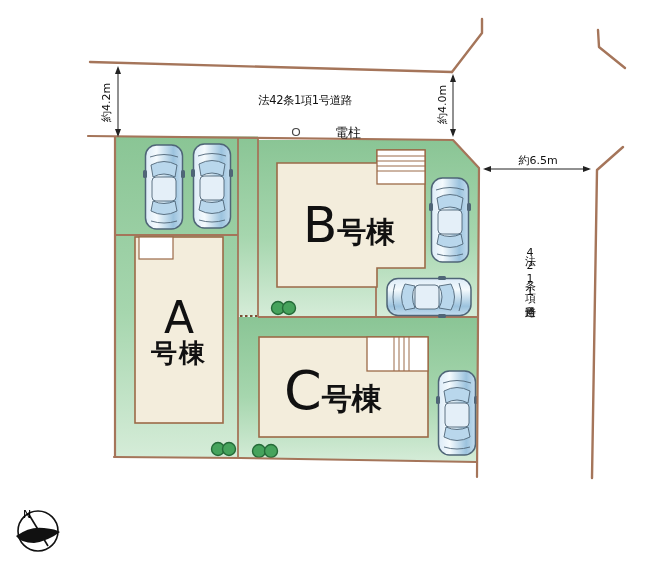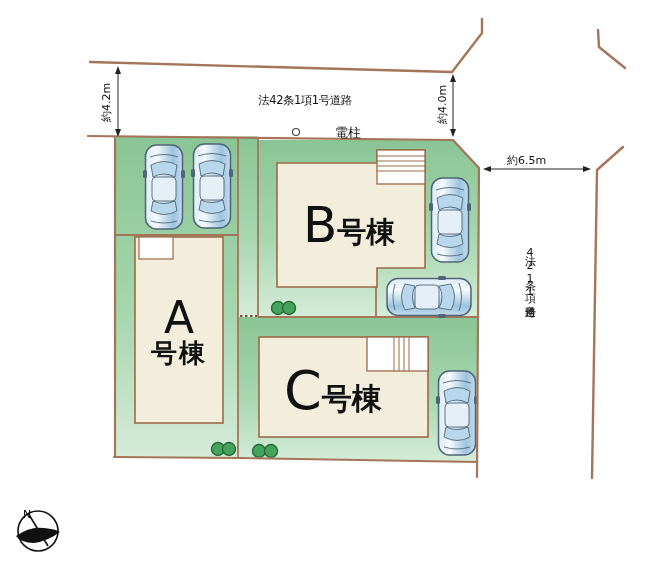--- a/index.html
+++ b/index.html
@@ -7,21 +7,21 @@
     position:relative;width:670px;height:571px;background:#ffffff;overflow:hidden;
     font-family:"DejaVu Sans","Liberation Sans",sans-serif;color:#111;
   }
   .stage svg{position:absolute;left:0;top:0;}
   .lbl{position:absolute;white-space:nowrap;color:#111;}
   .road-label-top{left:240px;top:93px;width:130px;text-align:center;font-size:11.5px;letter-spacing:-0.5px;}
   .pole-label{left:301px;top:124px;font-size:13px;margin-left:34px;}
   .dim{font-size:11px;}
   .dim-left{left:77px;top:95px;width:58px;text-align:center;transform:rotate(-90deg);transform-origin:center;}
   .dim-right{left:413px;top:97px;width:58px;text-align:center;transform:rotate(-90deg);transform-origin:center;}
-  .dim-east{left:507px;top:153px;width:62px;text-align:left;}
+  .dim-east{left:507px;top:153px;width:62px;text-align:center;}
   .road-label-right{
     left:524px;top:246px;font-size:11px;line-height:1.05;
     writing-mode:vertical-rl;text-orientation:upright;letter-spacing:0px;
   }
   .bldg-label{position:absolute;color:#111;}
   .bldg-label .letter{font-weight:500;}
   .bldg-label .suffix{font-weight:700;}
   .bldg-a{left:133px;top:297px;width:92px;text-align:center;}
   .bldg-a .letter{display:block;font-size:44px;line-height:0.95;}
   .bldg-a .suffix{display:block;font-size:26px;line-height:1.15;letter-spacing:2px;}

